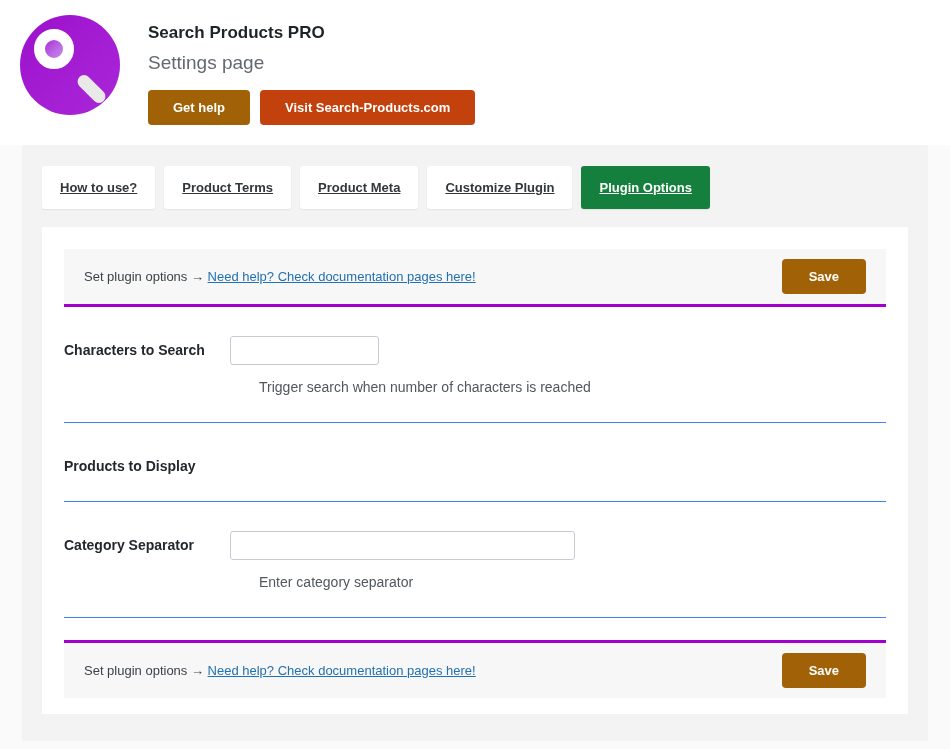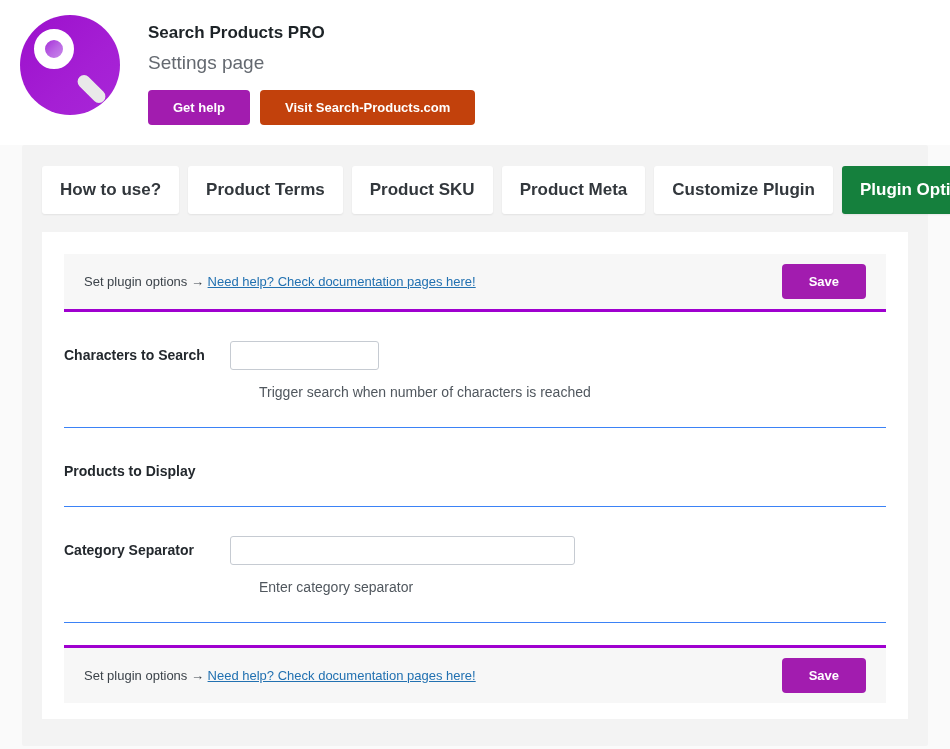--- a/index.html
+++ b/index.html
@@ -51,45 +51,46 @@
   .btn {
     border:none;
     border-radius:4px;
     font-family:"Liberation Sans", sans-serif;
     font-size:13px;
     font-weight:700;
     color:#ffffff;
     padding:10px 25px;
     cursor:pointer;
   }
-  .btn-magenta { background:#a21caf; }
+  .btn-magenta { background:#a16207; }
   .btn-gray { background:#c2410c; }
 
   
   .panel {
     margin:0 22px;
     background:#f3f3f3;
     border-radius:2px;
     padding:21px 20px 27px 20px;
   }
 
   
   .tabs { display:flex; gap:9px; }
   .tab {
     background:#ffffff;
     border:none;
     border-radius:3px;
     box-shadow:0 1px 2px rgba(0,0,0,0.07);
     padding:14px 18px;
     font-family:"Liberation Sans", sans-serif;
-    font-size:17px;
+    font-size:13px;
     font-weight:600;
     color:#32373c;
     cursor:pointer;
     white-space:nowrap;
+    text-decoration:underline;
   }
   .tab.active { background:#15803d; color:#ffffff; }
 
   
   .card {
     background:#ffffff;
     margin-top:18px;
     padding:22px 22px 16px 22px;
   }
   .options-bar {
@@ -153,21 +154,20 @@
         <button class="btn btn-gray">Visit Search-Products.com</button>
       </div>
     </div>
   </header>
 
   <main class="panel">
 
     <nav class="tabs">
       <button class="tab">How to use?</button>
       <button class="tab">Product Terms</button>
-      <button class="tab">Product SKU</button>
       <button class="tab">Product Meta</button>
       <button class="tab">Customize Plugin</button>
       <button class="tab active">Plugin Options</button>
     </nav>
 
     <section class="card">
 
       <div class="options-bar top">
         <span class="options-text">
           <span>Set plugin options → </span>

